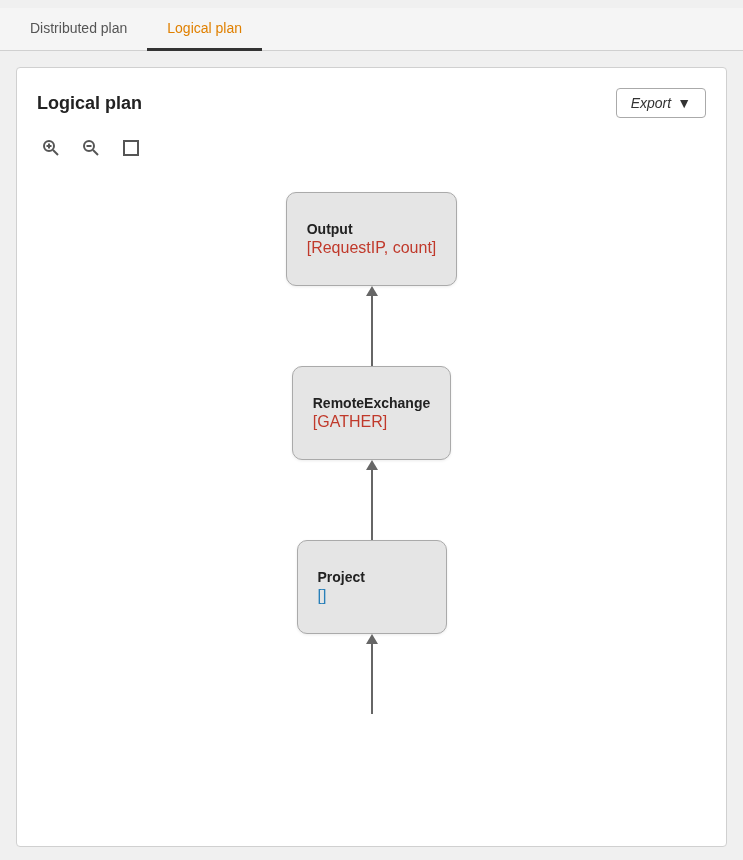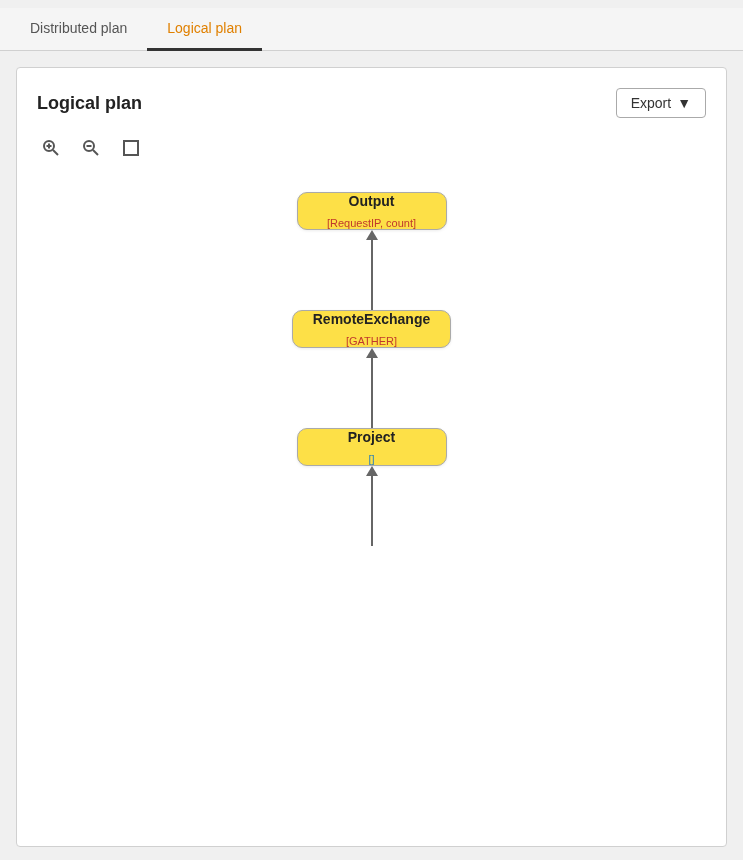--- a/index.html
+++ b/index.html
@@ -63,20 +63,21 @@
       border: 1px solid #aaa;
       border-radius: 4px;
       padding: 6px 14px;
       background: #fff;
       font-size: 14px;
       cursor: pointer;
       display: flex;
       align-items: center;
       gap: 6px;
       color: #333;
+      font-style: italic;
     }
 
     .toolbar {
       display: flex;
       gap: 12px;
       margin-bottom: 20px;
       align-items: center;
     }
 
     .toolbar-btn {
@@ -97,37 +98,37 @@
       display: flex;
       flex-direction: column;
       align-items: center;
       padding: 10px 0;
       gap: 0;
     }
 
     .node {
       border: 1.5px solid #aaa;
       border-radius: 10px;
-      padding: 0 20px;
-      background: #fde047;
-      text-align: center;
+      padding: 28px 20px;
+      background: #e5e5e5;
+      text-align: left;
       min-width: 150px;
       box-shadow: 0 1px 3px rgba(0,0,0,0.08);
     }
 
     .node-title {
       font-weight: 700;
       font-size: 14px;
       color: #222;
     }
 
     .node-subtitle {
-      font-size: 11px;
+      font-size: 16px;
       color: #c0392b;
-      margin-top: 8px;
+      margin-top: 2px;
     }
 
     .node-subtitle.blue {
       color: #2980b9;
     }
 
     .arrow-container {
       display: flex;
       flex-direction: column;
       align-items: center;

